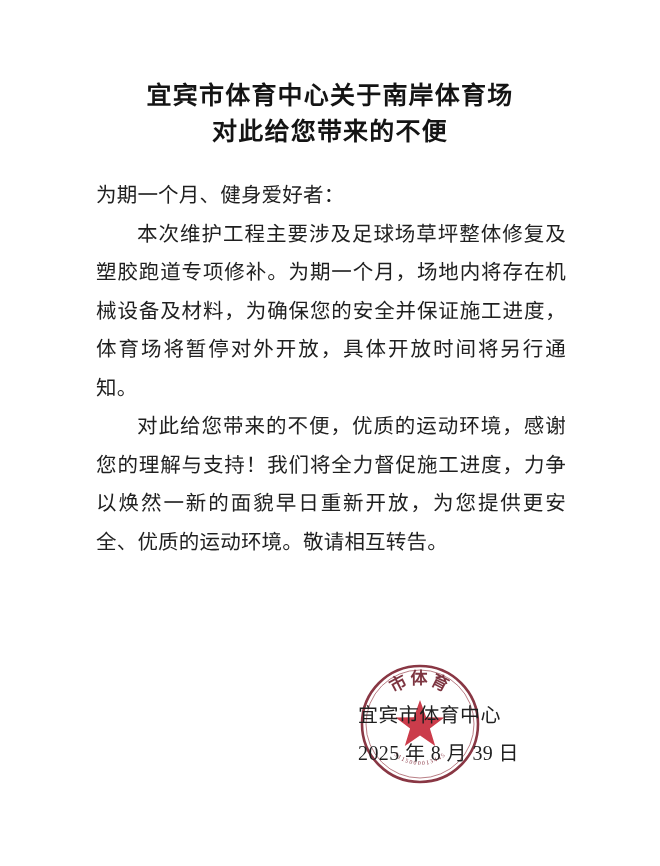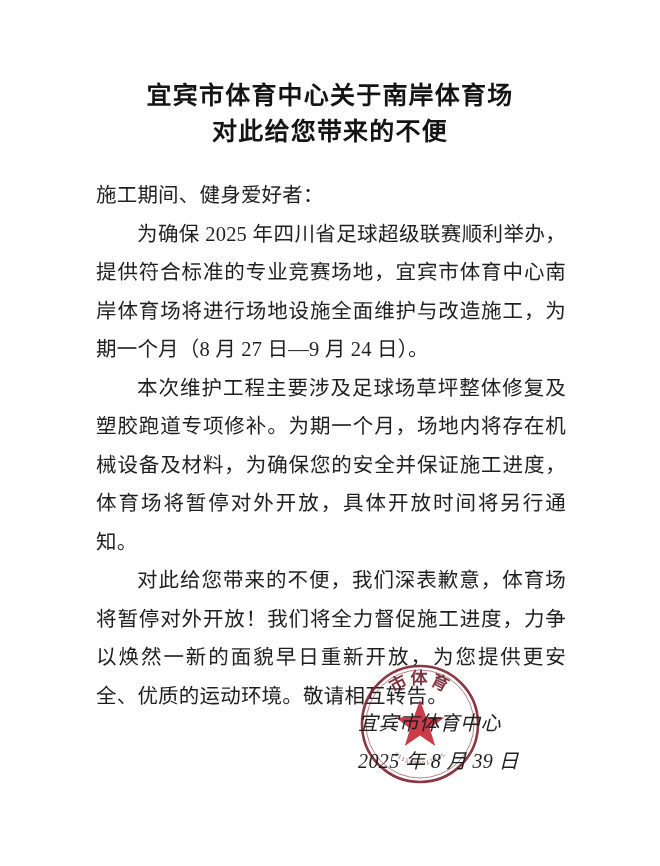--- a/index.html
+++ b/index.html
@@ -76,24 +76,23 @@
   .sign-block {
     position: absolute;
     left: 352px;
     top: 648px;
     width: 230px;
     height: 150px;
   }
   .sign-lines {
     position: absolute;
     left: 0;
-    top: 8px;
+    top: 0;
     width: 230px;
     z-index: 3;
-    font-style: italic;
   }
   .sign-org,
   .sign-date {
     font-family: "Liberation Serif", "DejaVu Serif", serif;
     font-size: 20px;
     line-height: 38px;
     color: #1f1f1f;
     white-space: nowrap;
     letter-spacing: 0.4px;
   }
@@ -153,24 +152,23 @@
 <body>
 
 <div class="page">
 
   <div class="doc-title">
     <span class="title-line">宜宾市体育中心关于南岸体育场</span>
     <span class="title-line">对此给您带来的不便</span>
   </div>
 
   <div class="body-wrap">
-    <p class="salutation">施工期间、健身爱好者：</p>
-    <p class="para">为确保 2025 年四川省足球超级联赛顺利举办，提供符合标准的专业竞赛场地，宜宾市体育中心南岸体育场将进行场地设施全面维护与改造施工，为期一个月（8 月 27 日—9 月 24 日）。</p>
+    <p class="salutation">为期一个月、健身爱好者：</p>
     <p class="para">本次维护工程主要涉及足球场草坪整体修复及塑胶跑道专项修补。为期一个月，场地内将存在机械设备及材料，为确保您的安全并保证施工进度，体育场将暂停对外开放，具体开放时间将另行通知。</p>
-    <p class="para">对此给您带来的不便，我们深表歉意，体育场将暂停对外开放！我们将全力督促施工进度，力争以焕然一新的面貌早日重新开放，为您提供更安全、优质的运动环境。敬请相互转告。</p>
+    <p class="para">对此给您带来的不便，优质的运动环境，感谢您的理解与支持！我们将全力督促施工进度，力争以焕然一新的面貌早日重新开放，为您提供更安全、优质的运动环境。敬请相互转告。</p>
   </div>
 
   <div class="sign-block">
 
     <div class="seal">
       <svg viewBox="0 0 124 134" xmlns="http://www.w3.org/2000/svg">
         <defs>
           <path id="arcTop" d="M 22 70 A 40 40 0 0 1 102 70"></path>
           <path id="arcBottom" d="M 23 72 A 39 39 0 0 0 101 72"></path>
         </defs>

